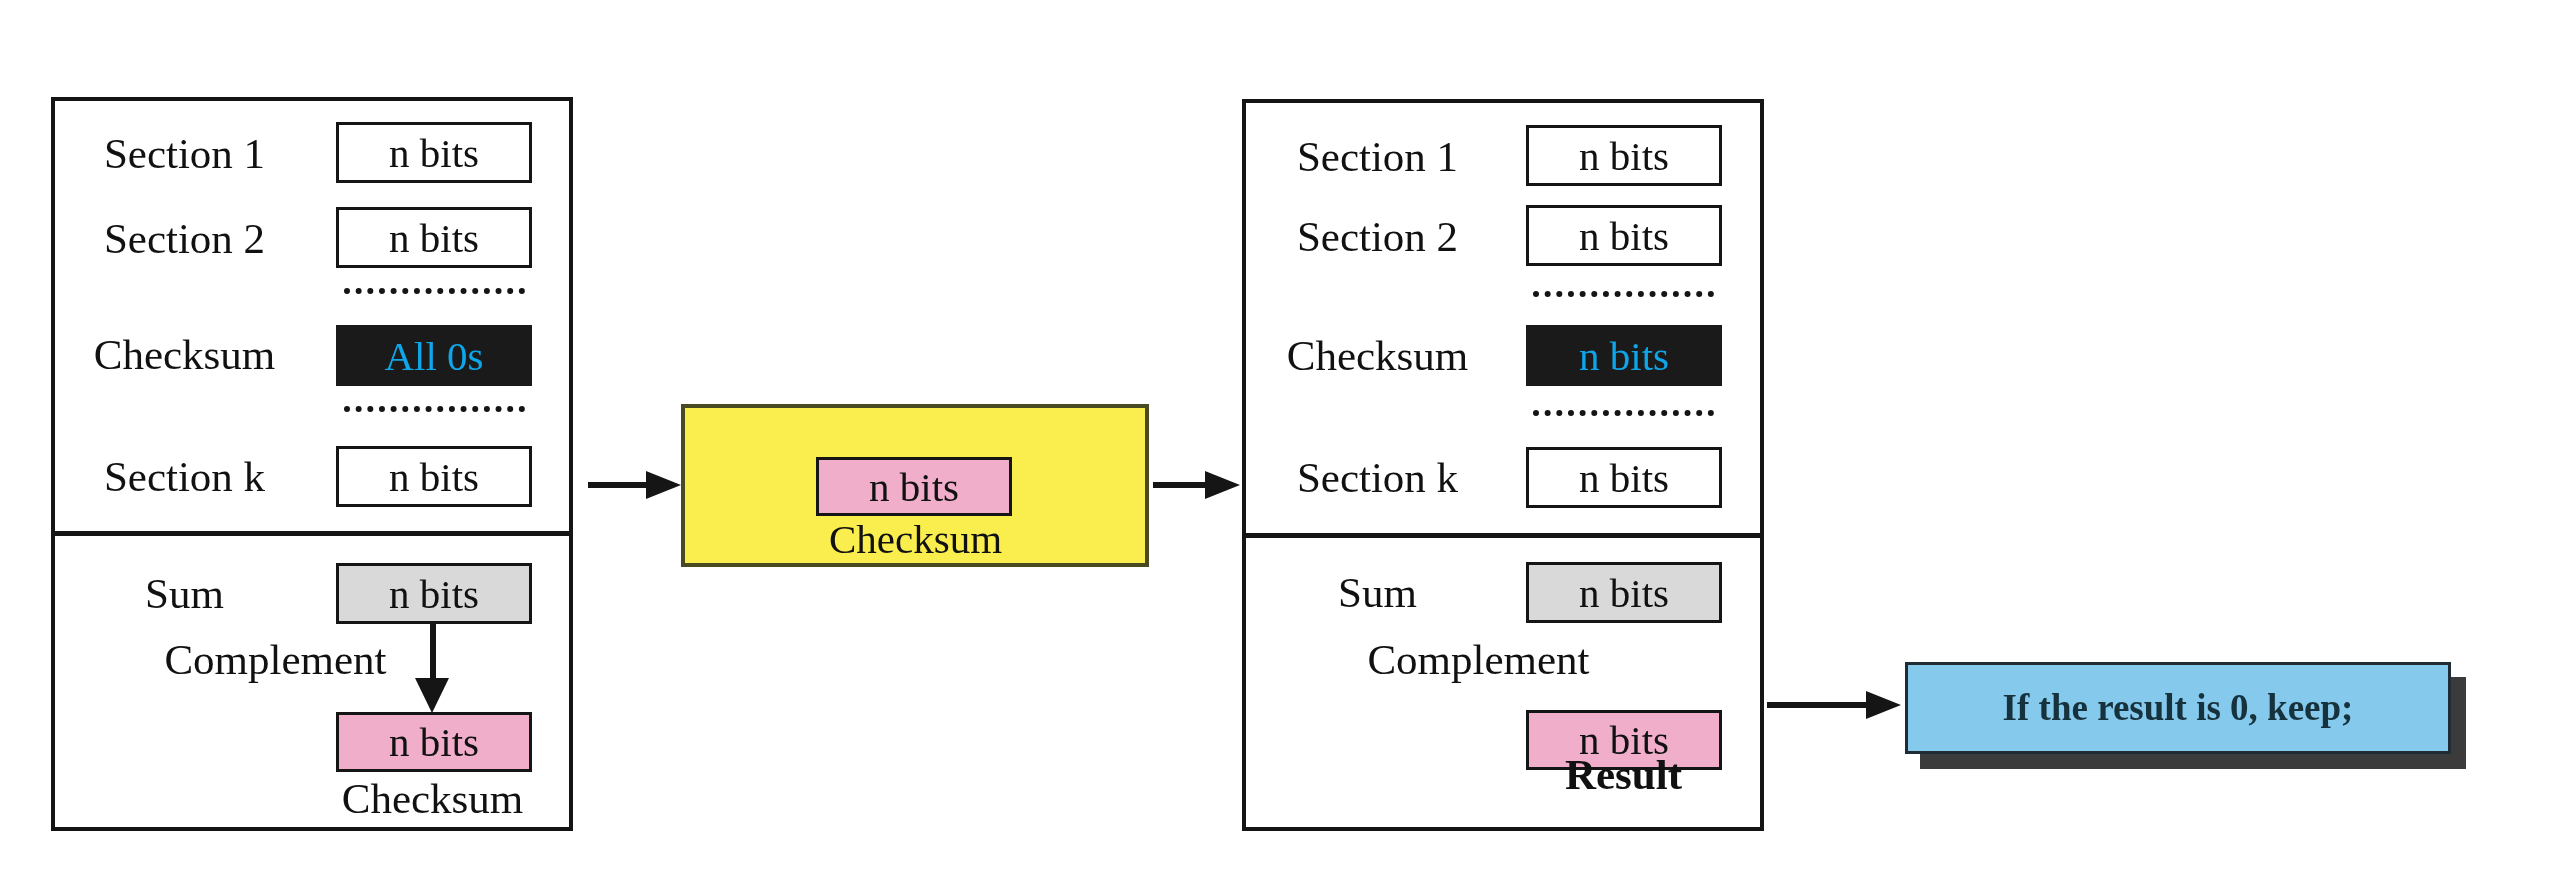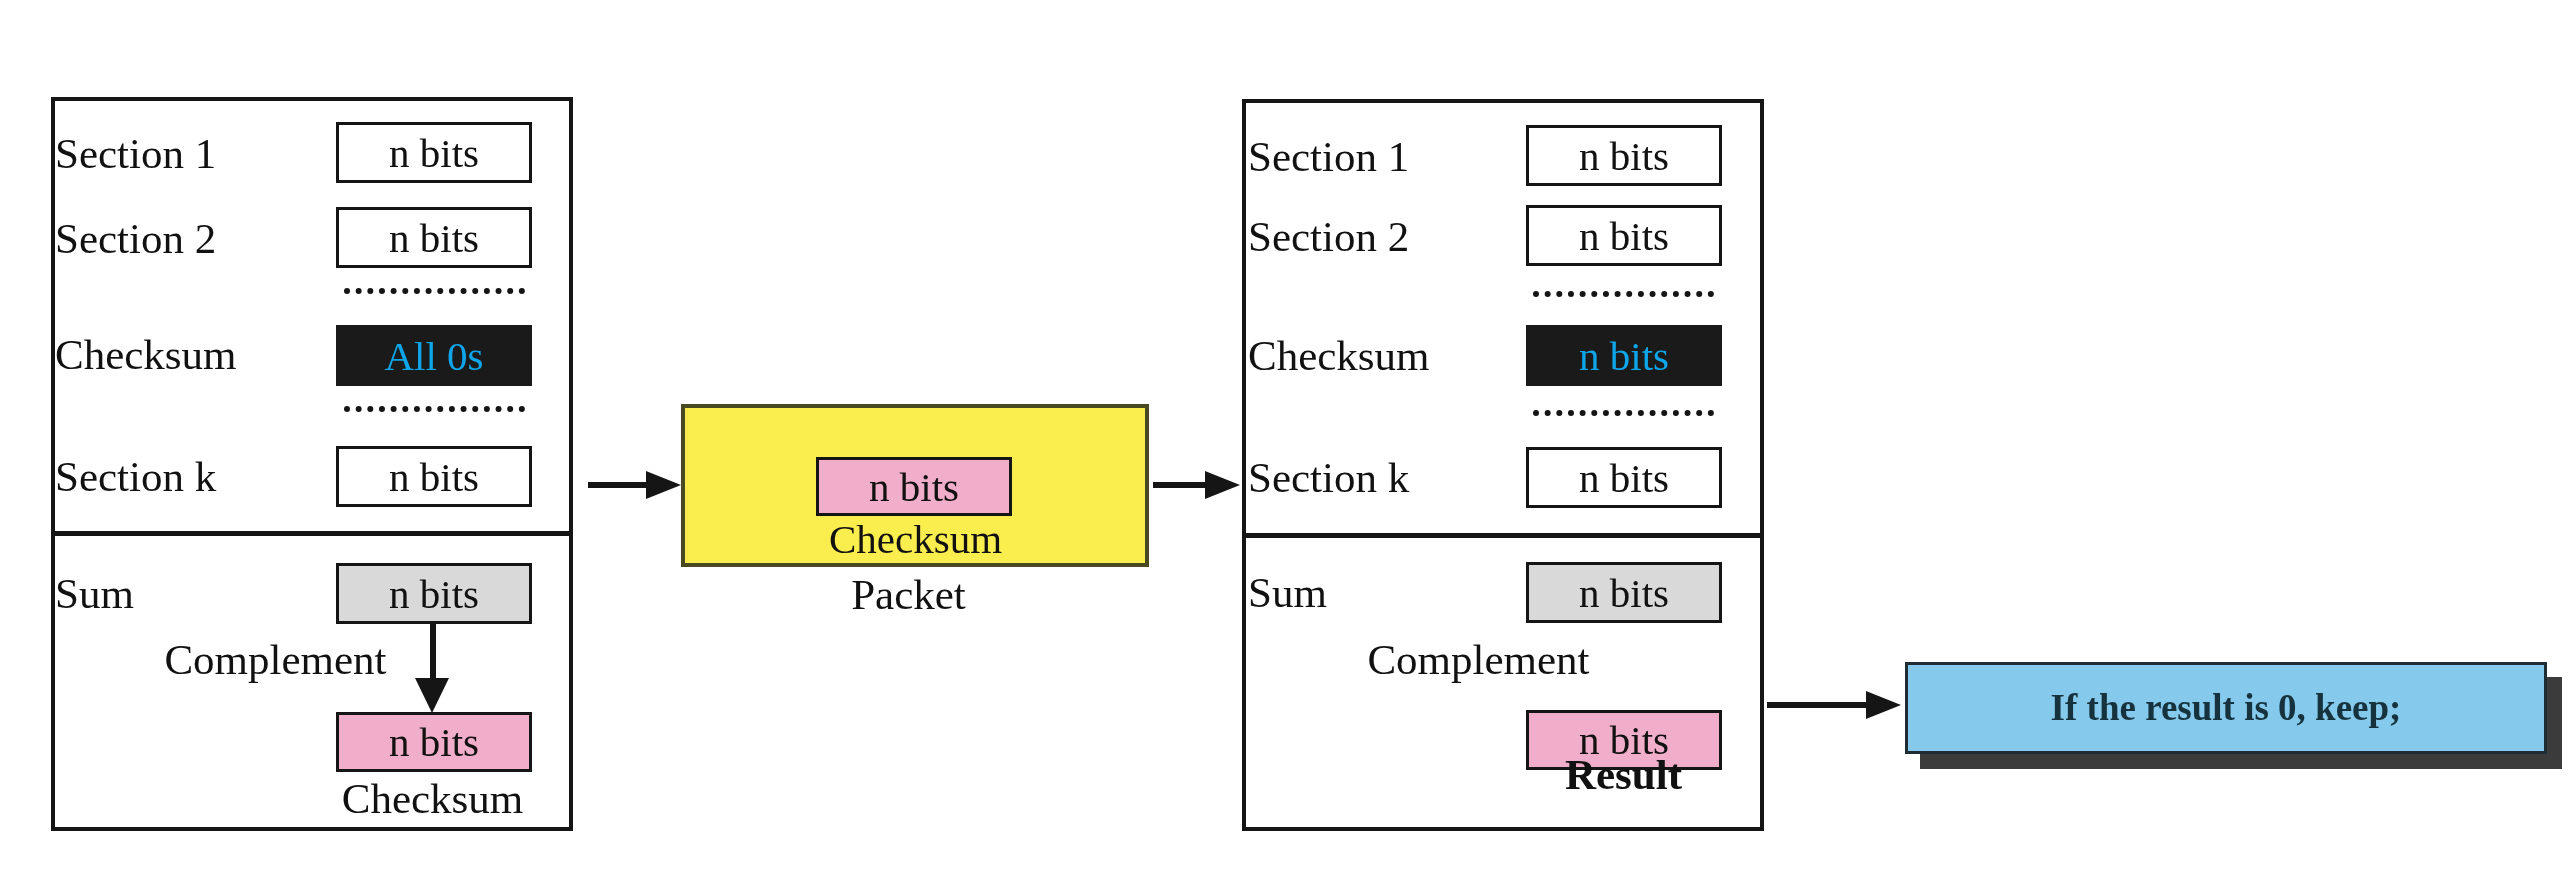--- a/index.html
+++ b/index.html
@@ -3,40 +3,40 @@
 <meta charset="utf-8">
 <style>
   html,body{margin:0;padding:0;background:#fff;}
   #stage{
     position:relative;width:2576px;height:886px;background:#fff;overflow:hidden;
     font-family:"Liberation Serif","DejaVu Serif",serif;color:#111;
   }
   .title{position:absolute;height:54px;line-height:54px;text-align:center;font-size:46px;}
   .bigbox{position:absolute;border:4.6px solid #151515;box-sizing:border-box;background:#fff;}
   .hline{position:absolute;background:#151515;}
-  .label-right{position:absolute;width:259px;height:59px;line-height:59px;text-align:left;font-size:43px;white-space:nowrap;}
+  .label-right{position:absolute;width:259px;height:59px;line-height:59px;text-align:center;font-size:43px;white-space:nowrap;}
   .cellbox{
     position:absolute;width:196px;height:61px;box-sizing:border-box;border:3.7px solid #151515;
     display:flex;align-items:center;justify-content:center;font-size:41px;background:#fff;
   }
   .cellbox.black{background:var(--black_box,#1a1a1a);border-color:var(--black_box,#1a1a1a);color:#0ea5e9;}
   .cellbox.gray{background:var(--gray,#d9d9d9);}
   .cellbox.pink{background:var(--pink,#f0aecb);}
   .dotted{position:absolute;width:181px;height:0;border-top:6.5px dotted #151515;}
   .caption{position:absolute;width:277px;height:46px;line-height:46px;text-align:center;font-size:43px;white-space:nowrap;}
   .shaft-h{position:absolute;height:5.5px;background:#151515;}
   .shaft-v{position:absolute;width:5.5px;background:#151515;}
   .head-right{position:absolute;width:0;height:0;border-top:14px solid transparent;border-bottom:14px solid transparent;border-left:35px solid #151515;}
   .head-down{position:absolute;width:0;height:0;border-left:17.6px solid transparent;border-right:17.6px solid transparent;border-top:35px solid #151515;}
   #packet-box{
     position:absolute;left:681px;top:404px;width:468px;height:163px;box-sizing:border-box;
     border:4.6px solid #4a4a22;background:var(--yellow,#faee4e);
   }
   #note-box{
-    position:absolute;left:1905px;top:662px;width:642px;height:92px;box-sizing:border-box;
+    position:absolute;left:1905px;top:662px;width:546px;height:92px;box-sizing:border-box;
     border:3.7px solid #1f2c33;background:var(--blue,#85c9ec);
     box-shadow:15px 15px 0 0 #3b3b3b;
     display:flex;flex-direction:column;align-items:center;justify-content:center;
   }
   .note-line{font-size:37px;font-weight:bold;line-height:42px;color:#16333d;text-align:center;white-space:nowrap;}
 </style>
 </head>
 <body>
 
 <div id="stage">
@@ -71,21 +71,20 @@
 
   <div class="cellbox pink" style="left:336px;top:712px;height:60px;">n bits</div>
   <div class="caption" style="left:294px;top:776px;">Checksum</div>
 
   <div class="shaft-h" style="left:588px;top:482px;width:61px;"></div>
   <div class="head-right" style="left:646px;top:471px;"></div>
 
   <div id="packet-box"></div>
   <div class="cellbox pink" style="left:816px;top:457px;height:59px;">n bits</div>
   <div class="caption" style="left:777px;top:518px;height:43px;line-height:43px;font-size:41px;">Checksum</div>
-  <div class="caption" style="left:770px;top:572px;">Packet</div>
 
   <div class="shaft-h" style="left:1153px;top:482px;width:54px;"></div>
   <div class="head-right" style="left:1205px;top:471px;"></div>
 
 
   <div class="bigbox" style="left:1242px;top:99px;width:522px;height:732px;"></div>
   <div class="hline" style="left:1242px;top:533px;width:522px;height:4.6px;"></div>
 
   <div class="label-right" style="left:1248px;top:127px;">Section 1</div>
   <div class="cellbox" style="left:1526px;top:125px;">n bits</div>

